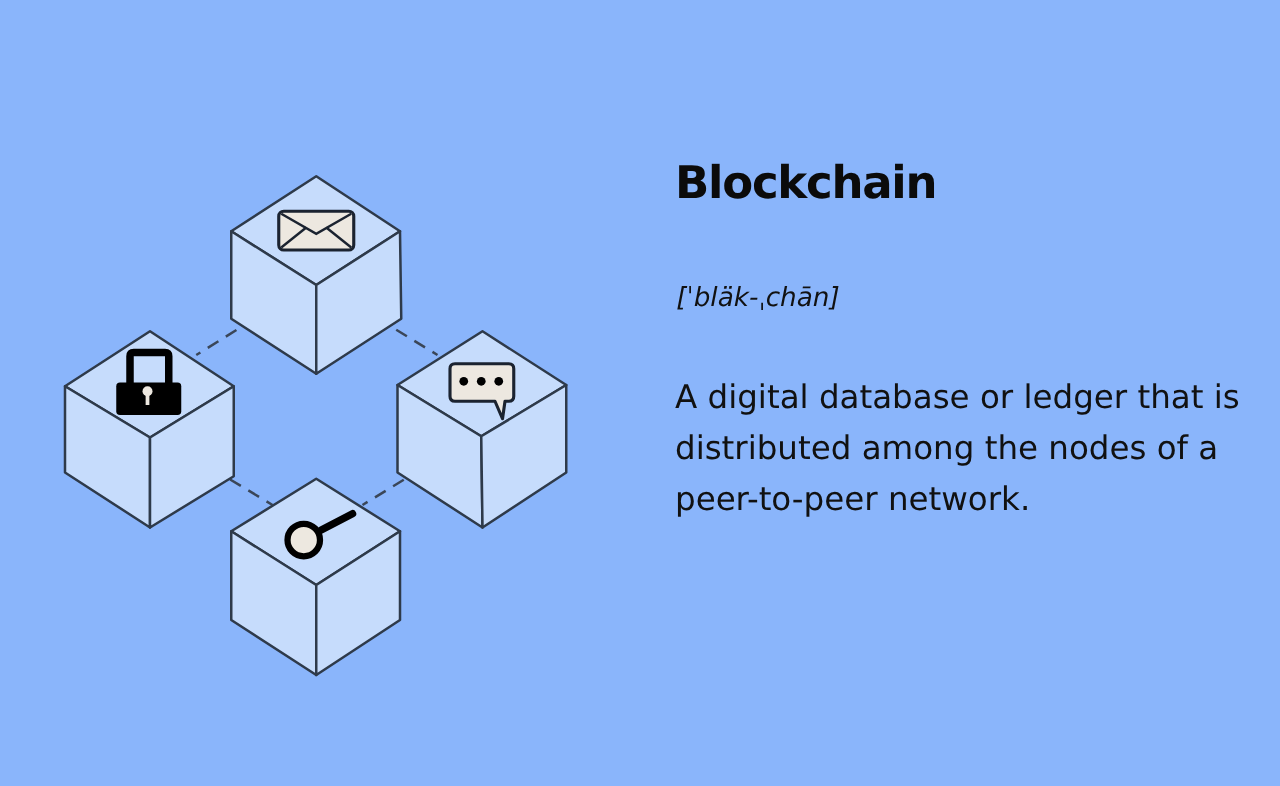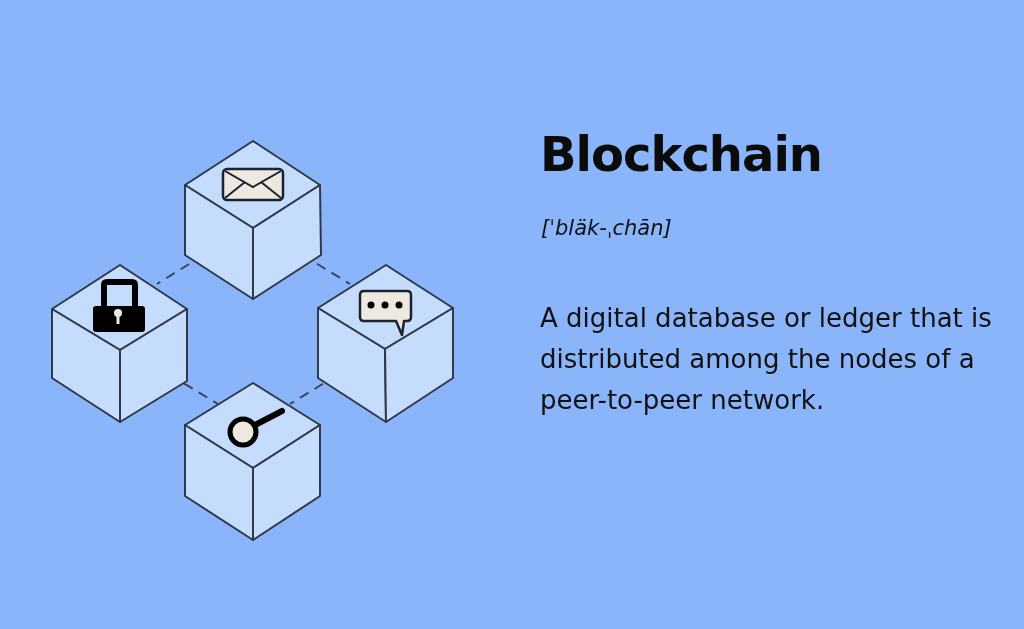--- a/index.html
+++ b/index.html
@@ -5,25 +5,25 @@
   html, body { margin:0; padding:0; }
   body {
     width:1024px; height:629px; overflow:hidden;
     background:#8ab5fb;
     position:relative;
     font-family:"DejaVu Sans", sans-serif;
   }
   .illustration { position:absolute; left:0; top:0; width:520px; height:629px; }
   .title {
     position:absolute; left:540px; top:126px;
-    font-size:48px; font-weight:bold; color:#0b0b0b;
+    font-size:36px; font-weight:bold; color:#0b0b0b;
     letter-spacing:-1px; margin:0;
   }
   .pron {
-    position:absolute; left:541px; top:216px;
+    position:absolute; left:541px; top:226px;
     font-size:21px; font-style:italic; color:#111;
   }
   .definition {
     position:absolute; left:540px; top:298px; width:460px;
     font-size:26px; line-height:41px; color:#111; margin:0;
   }
 </style>
 </head>
 <body>
 

